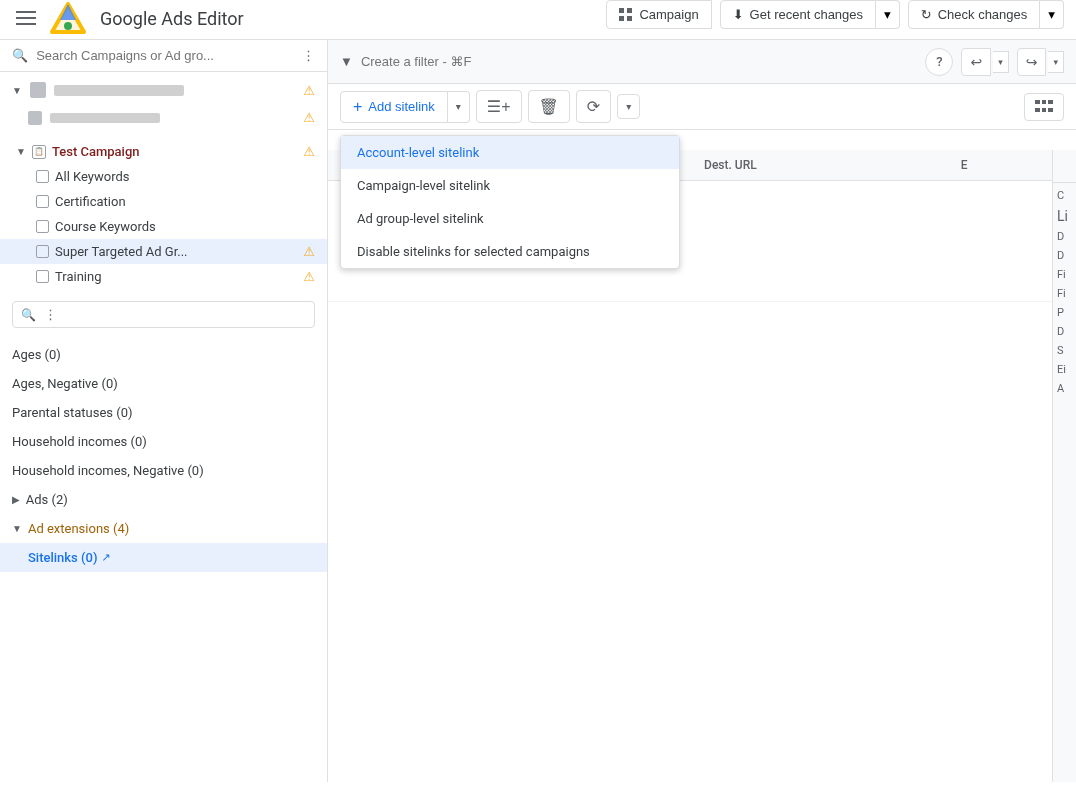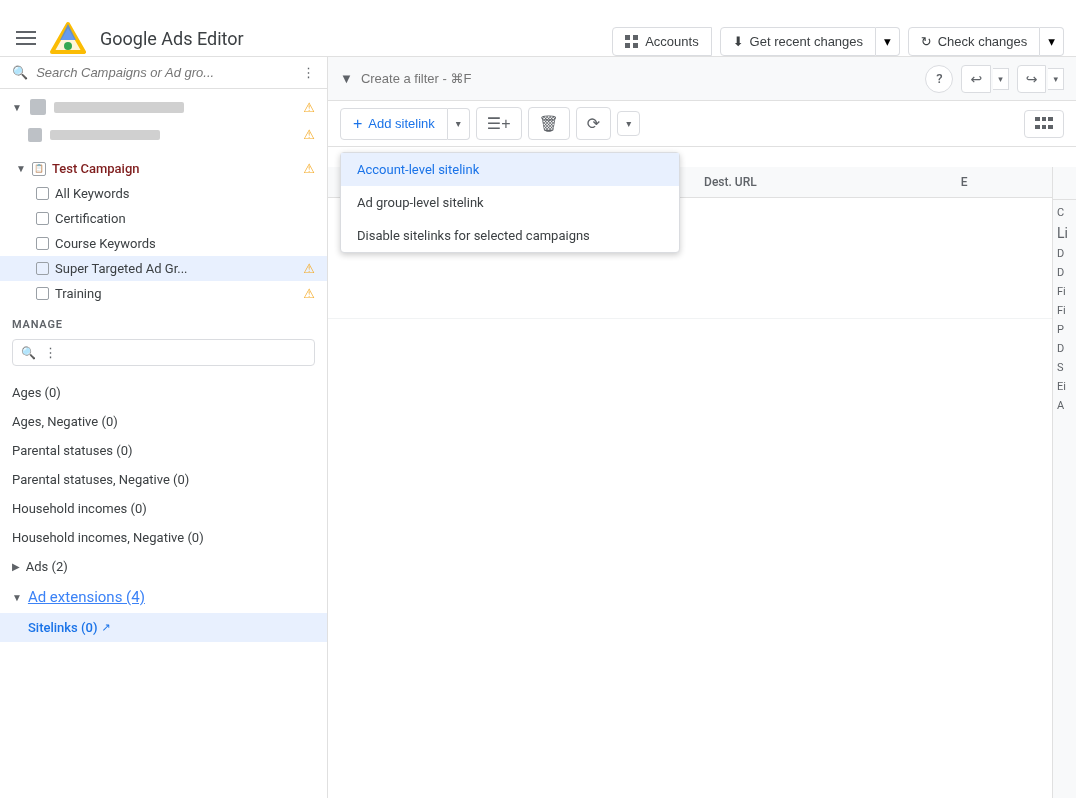--- a/index.html
+++ b/index.html
@@ -1,20 +1,20 @@
 <!DOCTYPE html>
 <html><head>
   <meta charset="utf-8">
   <style>
     * { box-sizing: border-box; margin: 0; padding: 0; }
     body { font-family: 'Roboto', Arial, sans-serif; font-size: 13px; background: #fff; overflow: hidden; }
 
     
     .topbar {
-      display: flex; align-items: flex-end; height: 57px;
+      display: flex; align-items: flex-start; height: 40px;
       background: #fff; border-bottom: 1px solid #e0e0e0;
       padding: 0 12px; gap: 12px;
     }
     .topbar-left { display: flex; align-items: center; gap: 10px; }
     .hamburger { display: flex; flex-direction: column; gap: 4px; cursor: pointer; padding: 4px; }
     .hamburger span { width: 20px; height: 2px; background: #5f6368; display: block; }
     .logo-triangle { width: 36px; height: 36px; }
     .app-title { font-size: 18px; color: #3c4043; font-weight: 400; margin-left: 4px; }
     .topbar-right { display: flex; align-items: center; gap: 8px; margin-left: auto; }
     .topbar-btn {
@@ -44,21 +44,20 @@
     }
 
     
     .sidebar-search {
       display: flex; align-items: center; gap: 8px;
       padding: 8px 12px; border-bottom: 1px solid #e0e0e0;
     }
     .sidebar-search input {
       flex: 1; border: none; outline: none; font-size: 13px; color: #3c4043;
       background: transparent;
-      font-style: italic;
     }
 
     
     .account-section { padding: 4px 0; }
     .account-item {
       display: flex; align-items: center; padding: 6px 12px;
       cursor: pointer; gap: 8px;
     }
 
     
@@ -92,21 +91,21 @@
     }
 
     .ads-item {
       display: flex; align-items: center; padding: 7px 12px; gap: 6px; cursor: pointer;
     }
     .ads-label { font-size: 13px; color: #3c4043; }
 
     .ext-item {
       display: flex; align-items: center; padding: 7px 12px; gap: 6px; cursor: pointer;
     }
-    .ext-label { font-size: 15px; color: #3b82f6; text-decoration: underline; }
+    .ext-label { font-size: 13px; color: #a16207; }
 
     .sitelink-item {
       display: flex; align-items: center; padding: 7px 12px 7px 28px;
       cursor: pointer; background: #e8f0fe; gap: 4px;
     }
     .sitelink-label { font-size: 13px; color: #1a73e8; font-weight: 500; }
 
     
     .content-area { flex: 1; display: flex; flex-direction: column; overflow: hidden; }
 
@@ -212,21 +211,21 @@
   <div class="topbar-right">
 
     <div class="btn-group">
       <button class="topbar-btn topbar-btn-main">
         <span style="display:grid;grid-template-columns:1fr 1fr;gap:2px;width:14px;height:14px;">
           <span style="background:#5f6368;width:5px;height:5px;"></span>
           <span style="background:#5f6368;width:5px;height:5px;"></span>
           <span style="background:#5f6368;width:5px;height:5px;"></span>
           <span style="background:#5f6368;width:5px;height:5px;"></span>
         </span>
-        <span>Accounts</span>
+        <span>Campaign</span>
       </button>
     </div>
 
     <div class="btn-group">
       <button class="topbar-btn topbar-btn-main">
         <span>⬇</span>
         <span>Get recent changes</span>
       </button>
       <button class="topbar-btn-arrow">▾</button>
     </div>
@@ -293,32 +292,30 @@
         <span style="color:#f4a923;margin-left:auto;">⚠</span>
       </div>
       <div class="tree-child">
         <div style="width:13px;height:13px;border:1px solid #9aa0a6;border-radius:2px;"></div>
         <span class="tree-child-label">Training</span>
         <span style="color:#f4a923;margin-left:auto;">⚠</span>
       </div>
     </div>
 
     <div class="manage-section">
-      <div class="manage-title">MANAGE</div>
       <div class="entity-search">
         <span style="color:#5f6368;font-size:12px;">🔍</span>
         <span style="color:#5f6368;cursor:pointer;">⋮</span>
       </div>
     </div>
 
     <div class="entity-list">
       <div class="entity-item">Ages (0)</div>
       <div class="entity-item">Ages, Negative (0)</div>
       <div class="entity-item">Parental statuses (0)</div>
-      <div class="entity-item">Parental statuses, Negative (0)</div>
       <div class="entity-item">Household incomes (0)</div>
       <div class="entity-item">Household incomes, Negative (0)</div>
     </div>
 
     <div class="ads-item">
       <span style="font-size:10px;color:#5f6368;">▶</span>
       <span class="ads-label">Ads (2)</span>
     </div>
 
     <div class="ext-item">
@@ -354,20 +351,23 @@
       <div class="add-btn-group">
         <button class="add-btn-main">
           <span style="font-size:16px;font-weight:300;">+</span>
           <span>Add sitelink</span>
         </button>
         <button class="add-btn-arrow">▾</button>
 
         <div class="dropdown-menu">
           <div class="dropdown-item selected-item">
             Account-level sitelink
+          </div>
+          <div class="dropdown-item">
+            Campaign-level sitelink
           </div>
           <div class="dropdown-item">
             Ad group-level sitelink
           </div>
           <div class="dropdown-item">
             Disable sitelinks for selected campaigns
           </div>
         </div>
       </div>
 

